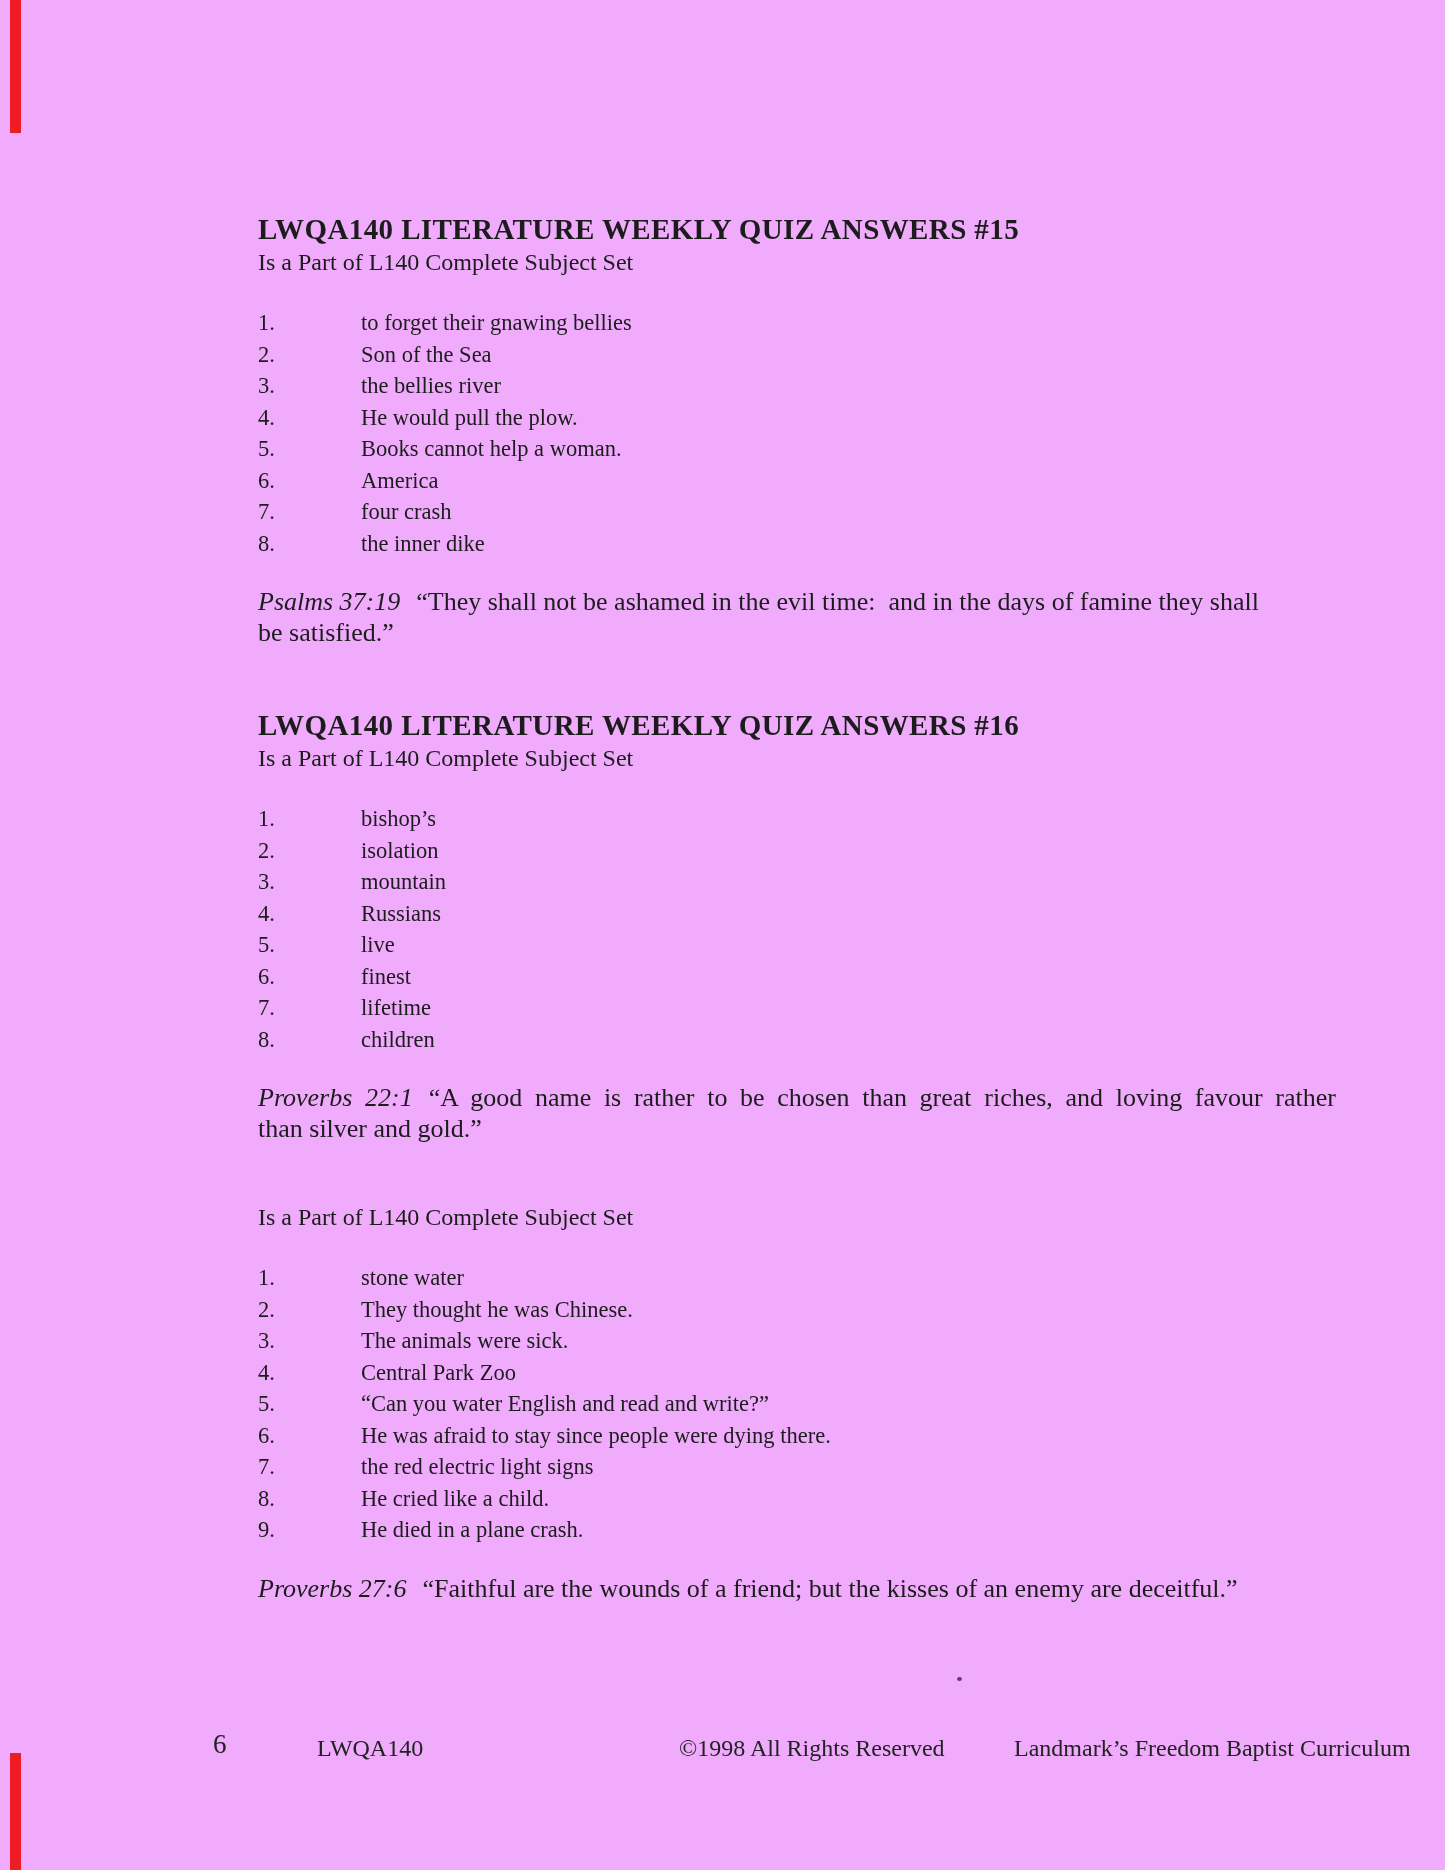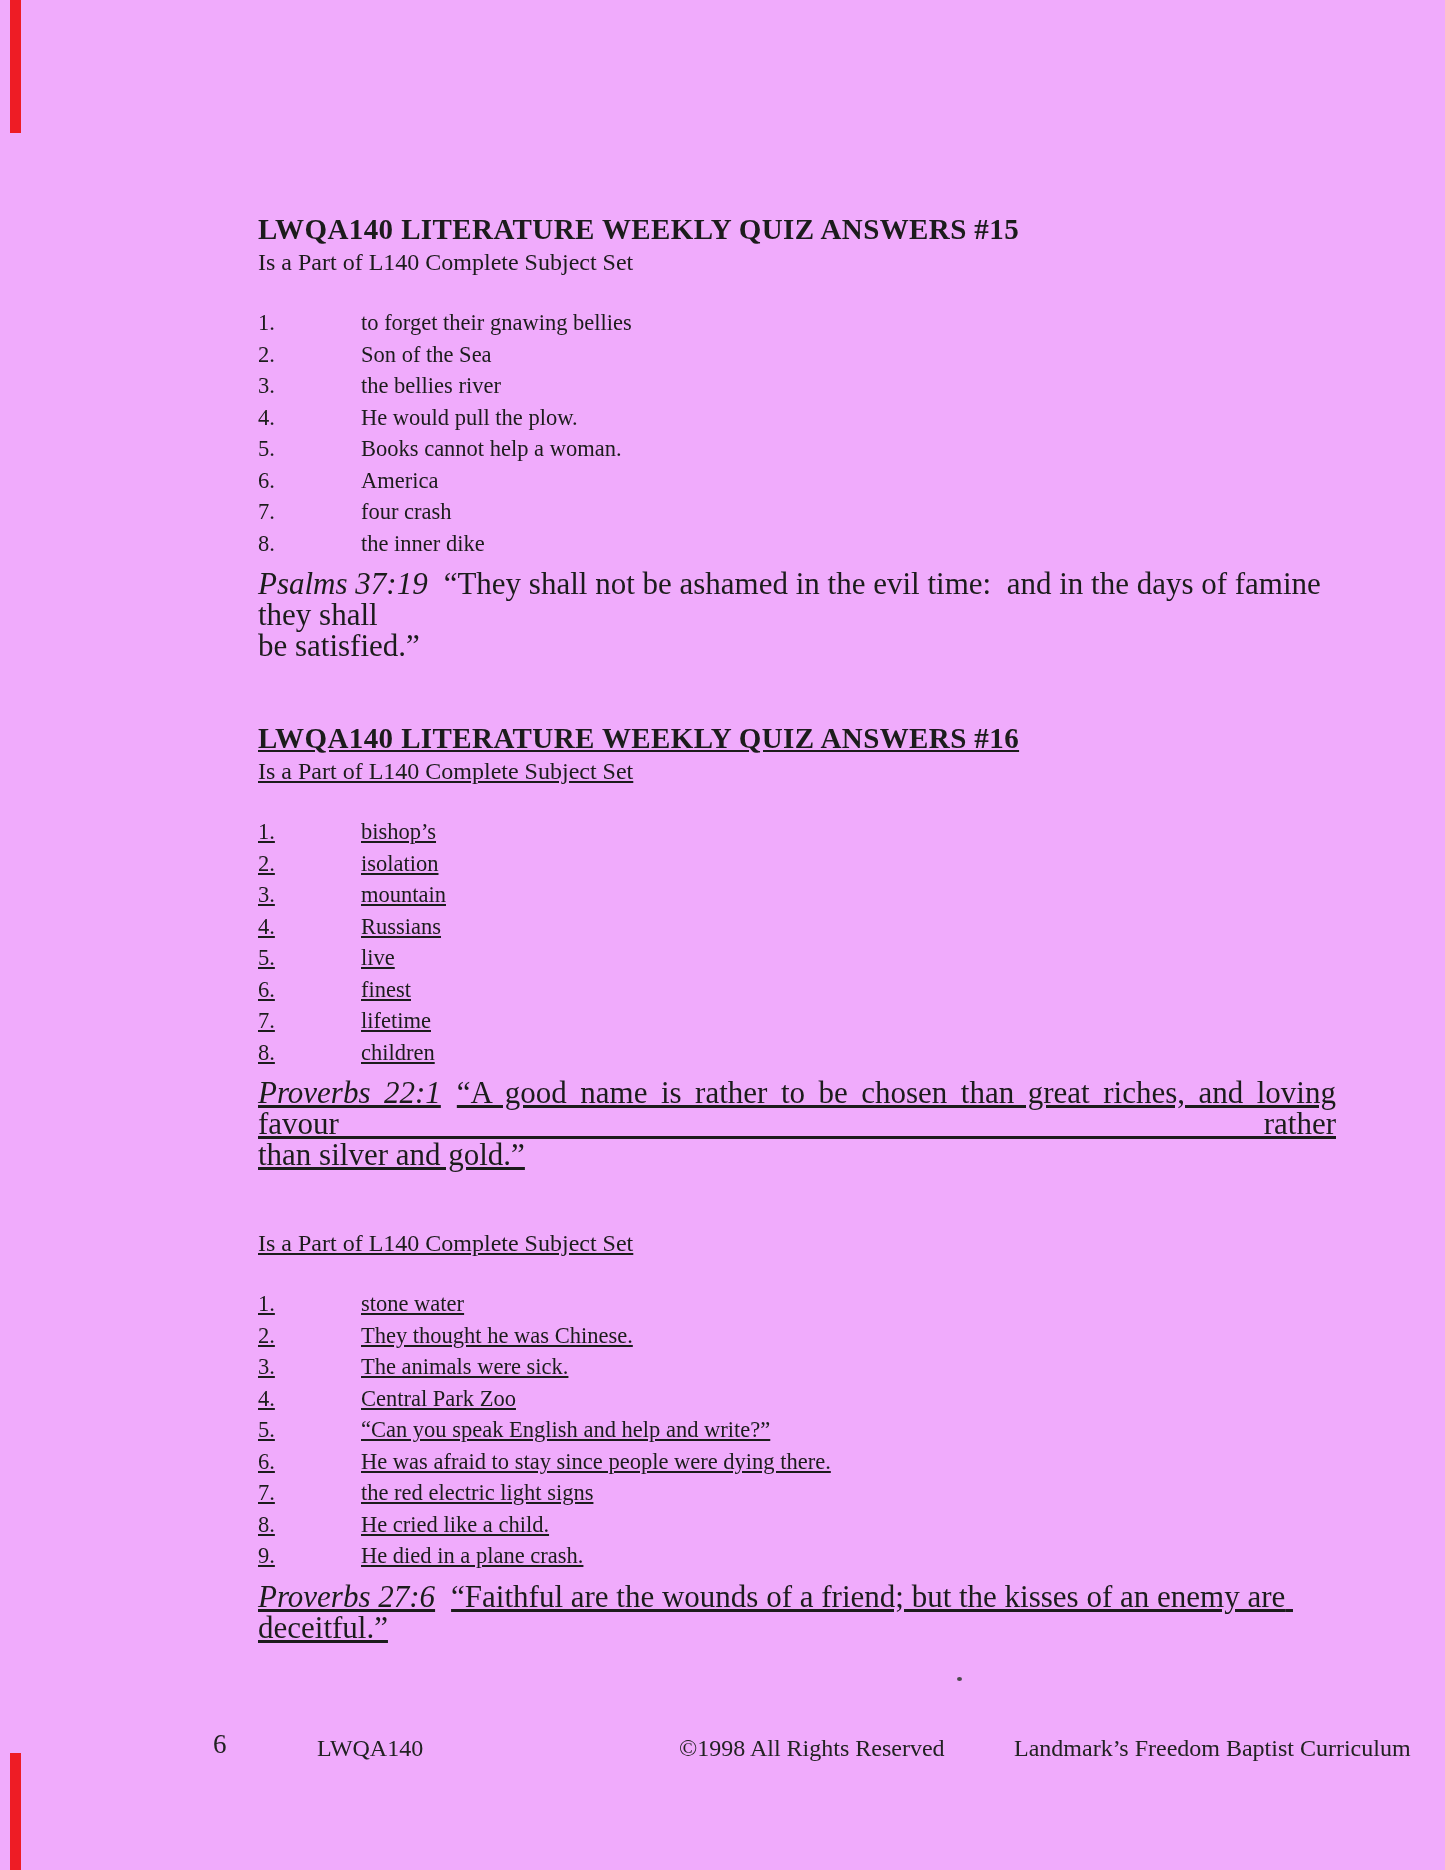--- a/index.html
+++ b/index.html
@@ -11,34 +11,34 @@
     color:#1c1c1c;
     overflow:hidden;
   }
   .red-strip { position:absolute; left:10px; width:11px; }
   .red-strip.top { top:0; height:133px; }
   .red-strip.bottom { top:1753px; height:117px; }
 
   .content { position:absolute; left:258px; top:213px; width:1078px; }
 
   .section { margin:0; }
-  .section + .section { margin-top:61px;text-decoration:underline; }
+  .section + .section { margin-top:61px; }
 
   .section-title {
     font-size:29px; font-weight:700; letter-spacing:0.4px;
     line-height:32px; margin:0;
   }
   .section-subtitle { font-size:24px; line-height:24px; margin-top:5px; }
 
   .answers { margin-top:35px; }
   .answer-row { display:flex; height:31.5px; font-size:22.5px; line-height:27px; }
   .answer-num { width:103px; flex:0 0 103px; }
   .answer-text { flex:1; }
 
-  .verse { margin-top:7px; font-size:31px; line-height:31px; }
+  .verse { margin-top:25px; font-size:26px; line-height:31px; }
   .verse-line { white-space:pre-wrap; }
   .verse-line.justify { text-align:justify; text-align-last:justify; white-space:normal; }
   .verse-ref { font-style:italic; margin-right:16px; }
 
   .speck { position:absolute; left:957px; top:1677px; width:5px; height:4px;
            background:#4a4a4a; border-radius:50%; }
 
   .footer-item { position:absolute; font-size:24px; color:#222; }
   .page-num { left:213px; top:1729px; font-size:27px; }
   .footer-code { left:317px; top:1735px; }
@@ -155,21 +155,21 @@
           <div class="answer-row">
           <span class="answer-num">3.</span>
           <span class="answer-text">The animals were sick.</span>
         </div>
           <div class="answer-row">
           <span class="answer-num">4.</span>
           <span class="answer-text">Central Park Zoo</span>
         </div>
           <div class="answer-row">
           <span class="answer-num">5.</span>
-          <span class="answer-text">“Can you speak English and help and write?”</span>
+          <span class="answer-text">“Can you water English and read and write?”</span>
         </div>
           <div class="answer-row">
           <span class="answer-num">6.</span>
           <span class="answer-text">He was afraid to stay since people were dying there.</span>
         </div>
           <div class="answer-row">
           <span class="answer-num">7.</span>
           <span class="answer-text">the red electric light signs</span>
         </div>
           <div class="answer-row">

